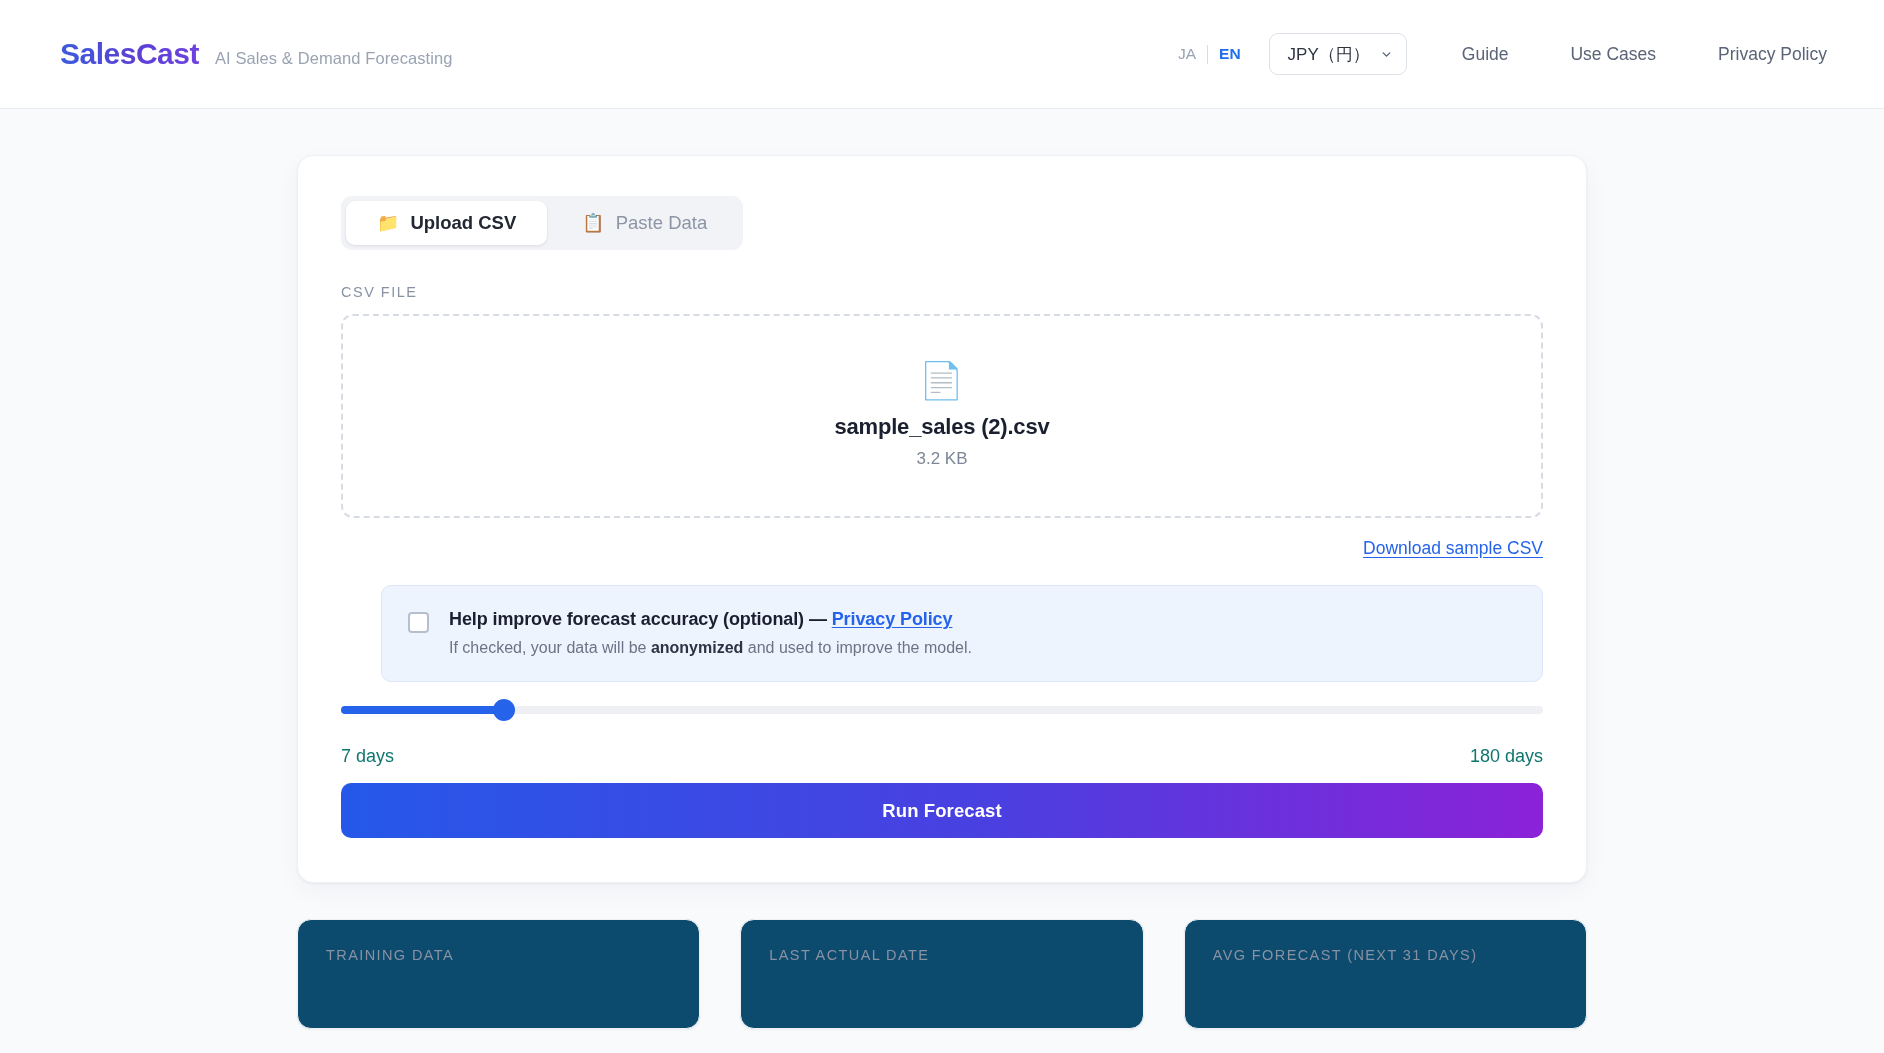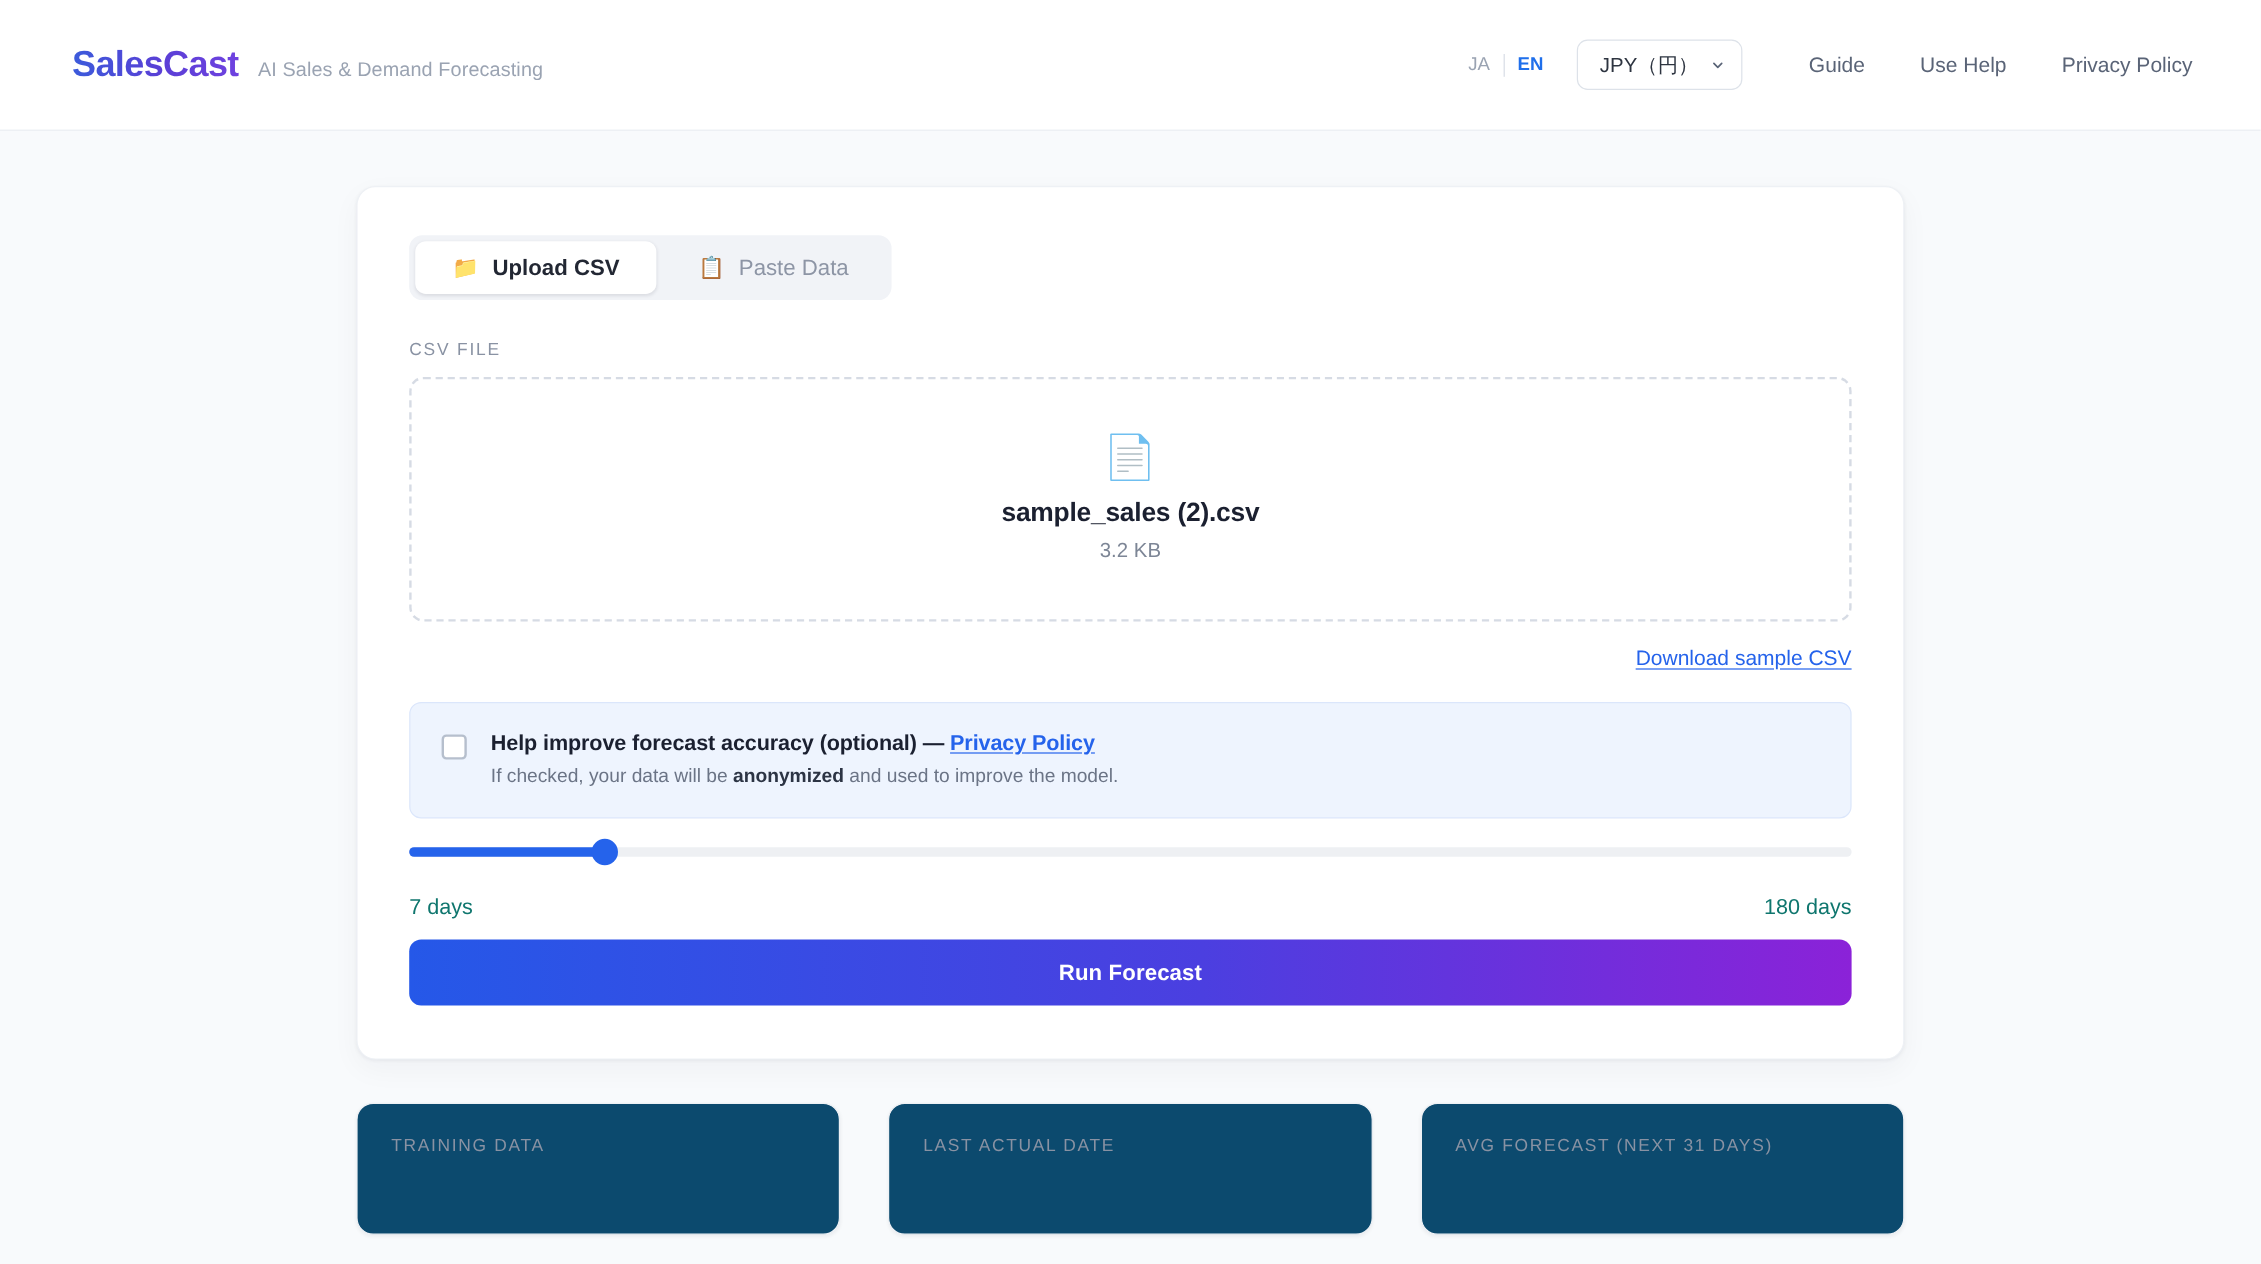--- a/index.html
+++ b/index.html
@@ -51,21 +51,21 @@
     align-items: center;
     justify-content: space-between;
     padding: 0 13px 0 18px;
     font-size: 17px;
     color: #2d3440;
     cursor: pointer;
     gap: 10px;
   }
   .chev { width: 13px; height: 13px; flex-shrink: 0; }
 
-  .nav-links { display: flex; align-items: center; gap: 46px; margin-left: 55px; }
+  .nav-links { display: flex; align-items: center; gap: 62px; margin-left: 55px; }
   .nav-link { font-size: 17.5px; color: #5a6477; text-decoration: none; cursor: pointer; white-space: nowrap; }
 
   
   .main { padding: 46px 0 0 0; }
   .card {
     width: 1290px;
     margin: 0 auto;
     background: #ffffff;
     border: 1px solid #eef1f5;
     border-radius: 16px;
@@ -134,20 +134,21 @@
   }
 
   .consent {
     margin-top: 26px;
     background: #eef4fe;
     border: 1px solid #dbe6fb;
     border-radius: 10px;
     padding: 23px 26px 24px 26px;
     display: flex;
     gap: 20px;
+    margin-left: 40px;
   }
   .checkbox {
     width: 21px; height: 21px;
     border: 2px solid #b6bfcd;
     border-radius: 4px;
     background: #ffffff;
     flex-shrink: 0;
     margin-top: 3px;
     cursor: pointer;
   }
@@ -234,21 +235,21 @@
 
     <div class="currency-select">
       <span>JPY（円）</span>
       <svg class="chev" viewBox="0 0 24 24" fill="none" stroke="#5a6477" stroke-width="2.6" stroke-linecap="round" stroke-linejoin="round">
         <polyline points="6 9 12 15 18 9"></polyline>
       </svg>
     </div>
 
     <nav class="nav-links">
       <a class="nav-link">Guide</a>
-      <a class="nav-link">Use Help</a>
+      <a class="nav-link">Use Cases</a>
       <a class="nav-link">Privacy Policy</a>
     </nav>
   </div>
 </div>
 
 <div class="main">
 
   <div class="card">
 
     <div class="tabs">

